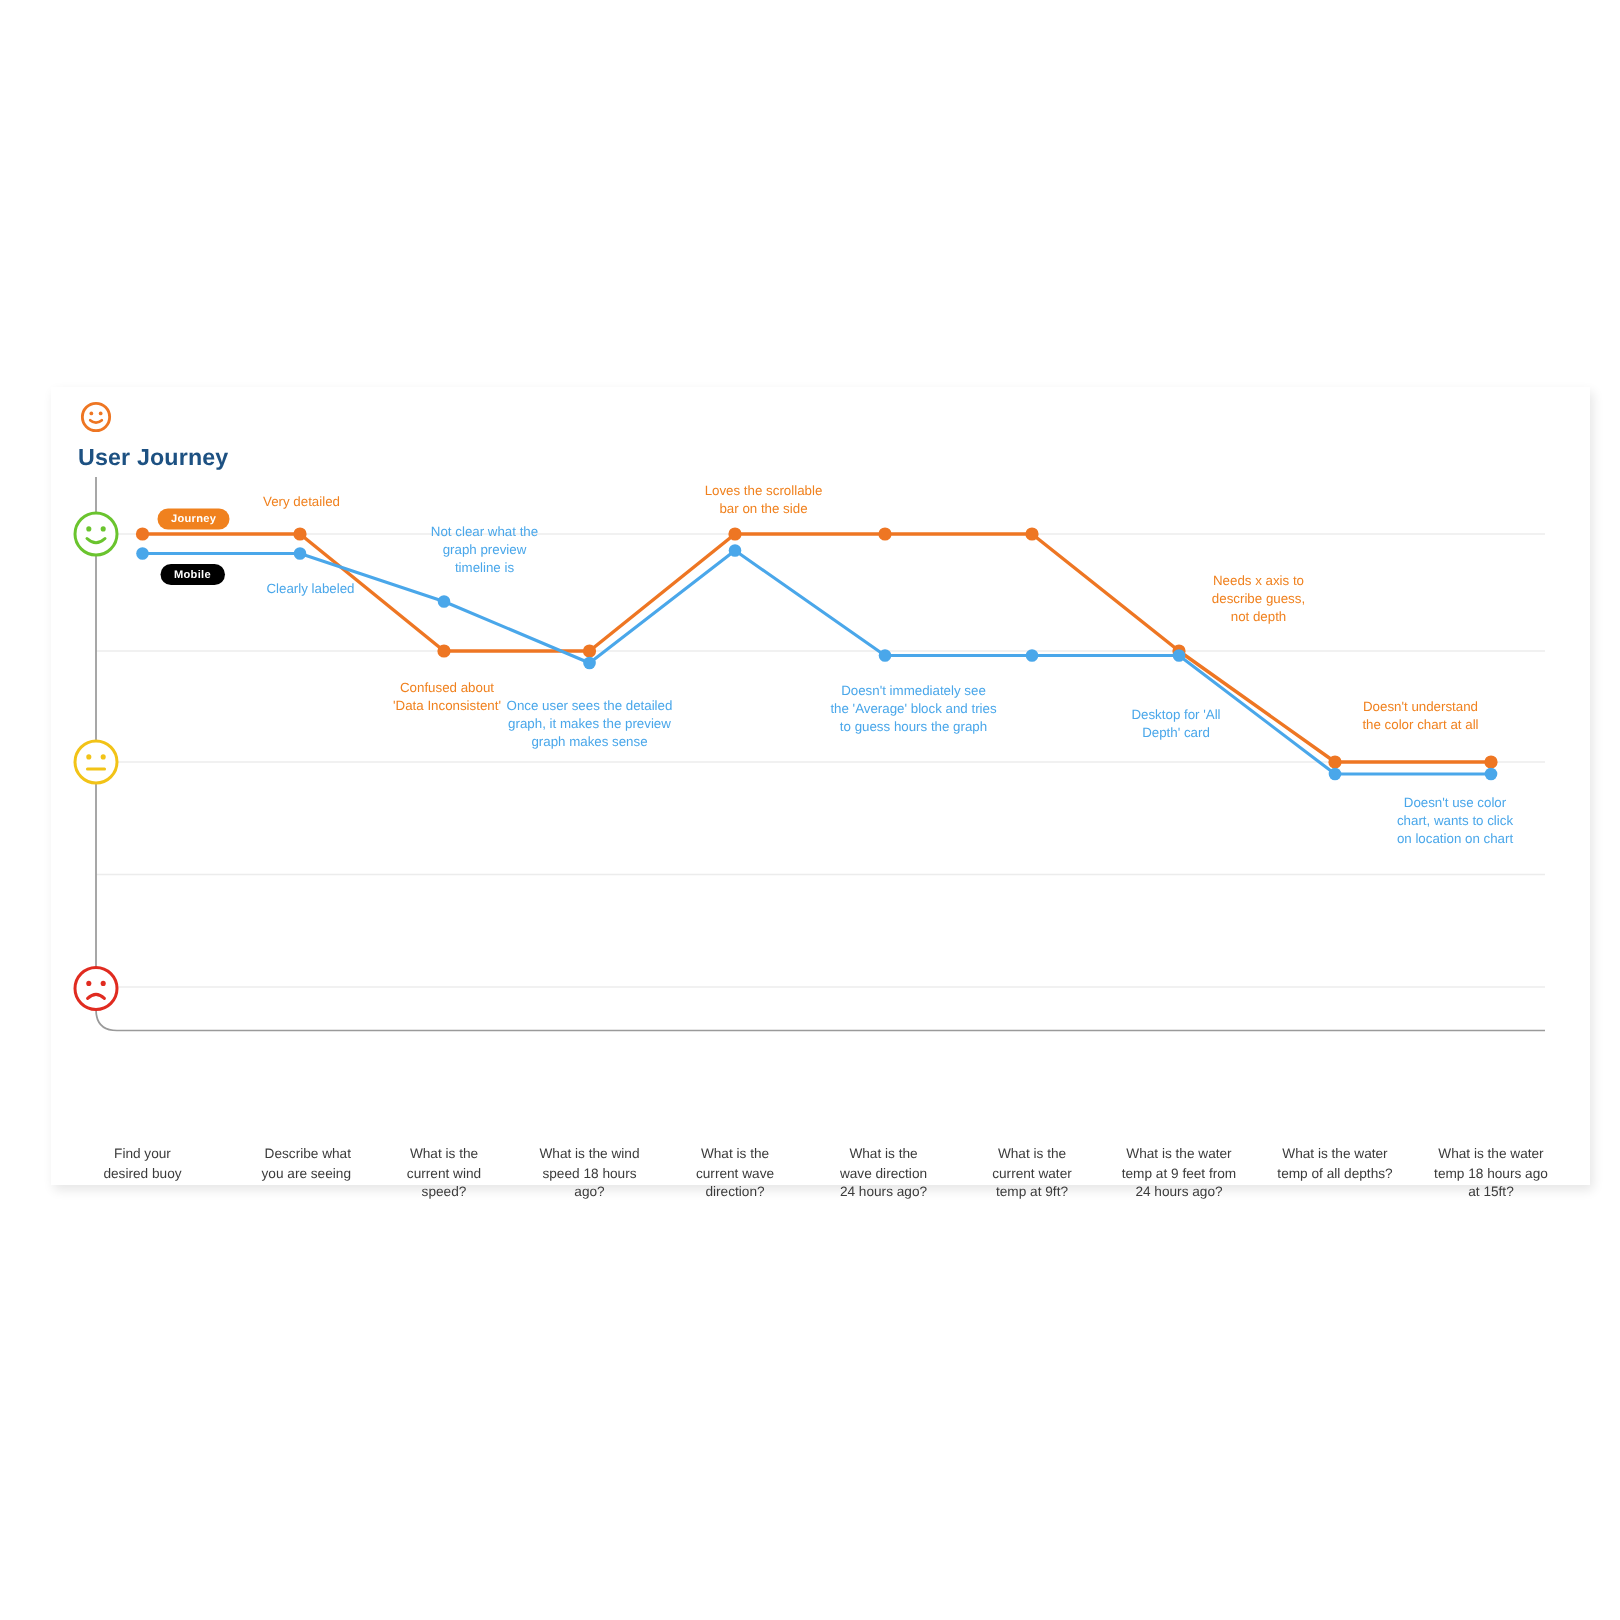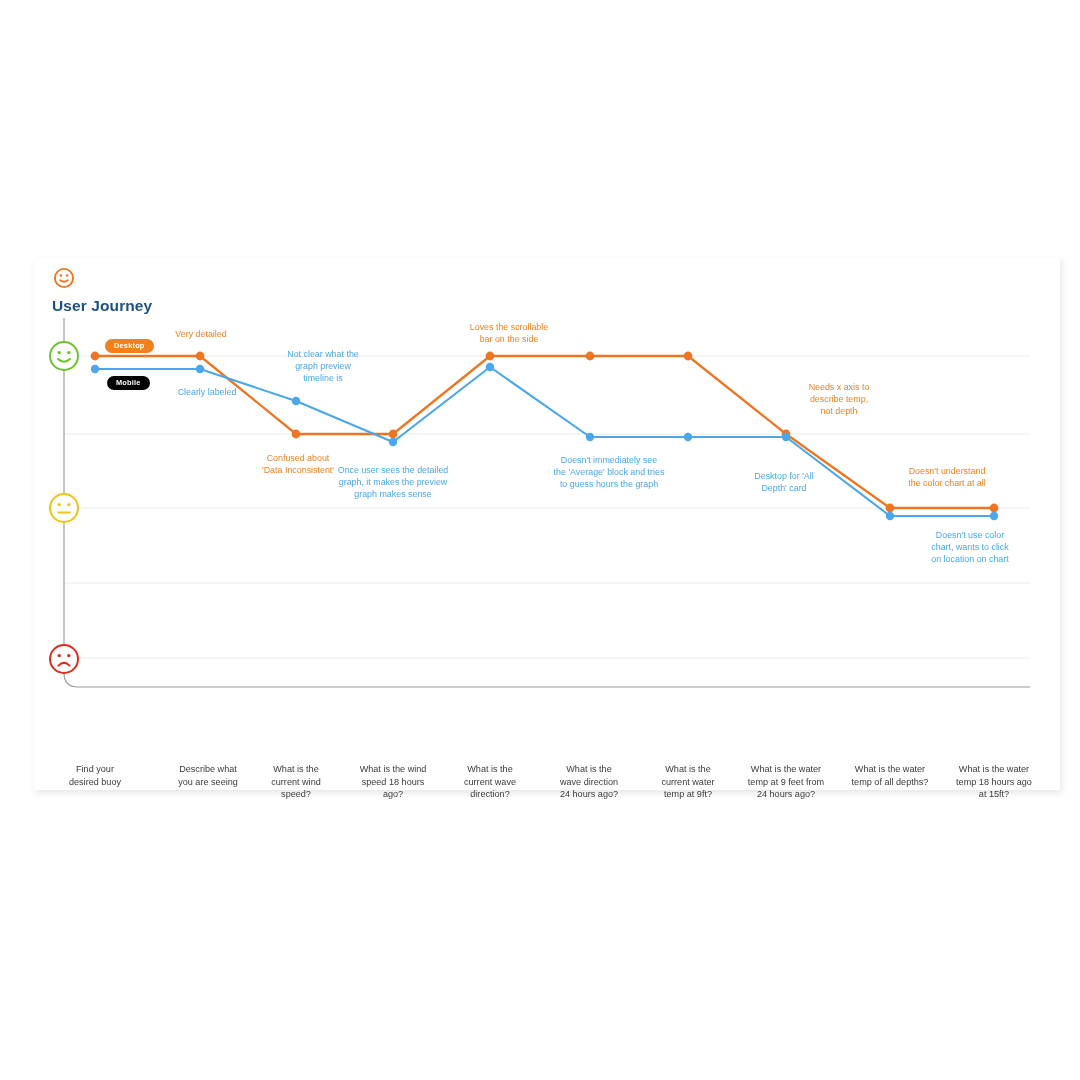--- a/index.html
+++ b/index.html
@@ -151,21 +151,21 @@
         </div>
         <div class="face" style="left:14px;top:325px;">
           <svg width="32" height="32" viewBox="0 0 32 32">
             <circle cx="16" cy="16" r="14" fill="#ffffff" stroke="#e02b20" stroke-width="2"></circle>
             <circle cx="11.2" cy="12.6" r="1.7" fill="#e02b20"></circle>
             <circle cx="20.8" cy="12.6" r="1.7" fill="#e02b20"></circle>
             <path d="M10.4 22.6 Q16 17.2 21.6 22.6" fill="none" stroke="#e02b20" stroke-width="2" stroke-linecap="round"></path>
           </svg>
         </div>
 
-        <div class="badge desktop" style="left:71px;top:21px;">Desktop</div>
+        <div class="badge desktop" style="left:71px;top:21px;">Journey</div>
         <div class="badge mobile" style="left:73px;top:58px;">Mobile</div>
 
         <div class="anno orange" style="left:102px;top:10px;width:130px;">Very detailed</div>
 
         <div class="anno blue" style="left:108px;top:68px;width:130px;">Clearly labeled</div>
 
         <div class="anno blue" style="left:213px;top:30px;width:152px;">Not clear what the
 graph preview
 timeline is</div>
 
@@ -180,35 +180,35 @@
 bar on the side</div>
 
         <div class="anno blue" style="left:480px;top:136px;width:190px;">Doesn't immediately see
 the 'Average' block and tries
 to guess hours the graph</div>
 
         <div class="anno blue" style="left:690px;top:152px;width:120px;">Desktop for 'All
 Depth' card</div>
 
         <div class="anno orange" style="left:740px;top:63px;width:130px;">Needs x axis to
-describe temp,
+describe guess,
 not depth</div>
 
         <div class="anno orange" style="left:828px;top:147px;width:170px;">Doesn't understand
 the color chart at all</div>
 
         <div class="anno blue" style="left:860px;top:211px;width:152px;">Doesn't use color
 chart, wants to click
 on location on chart</div>
       </div>
 
       <div class="xlabels">
         <div class="xlabel" style="left:13px;width:96px;">Find your
 desired buoy</div>
-        <div class="xlabel" style="left:126px;width:96px;">Describe what
+        <div class="xlabel" style="left:104px;width:96px;text-align:right;">Describe what
 you are seeing</div>
         <div class="xlabel" style="left:215px;width:94px;">What is the
 current wind
 speed?</div>
         <div class="xlabel" style="left:304px;width:110px;">What is the wind
 speed 18 hours
 ago?</div>
         <div class="xlabel" style="left:409px;width:94px;">What is the
 current wave
 direction?</div>

